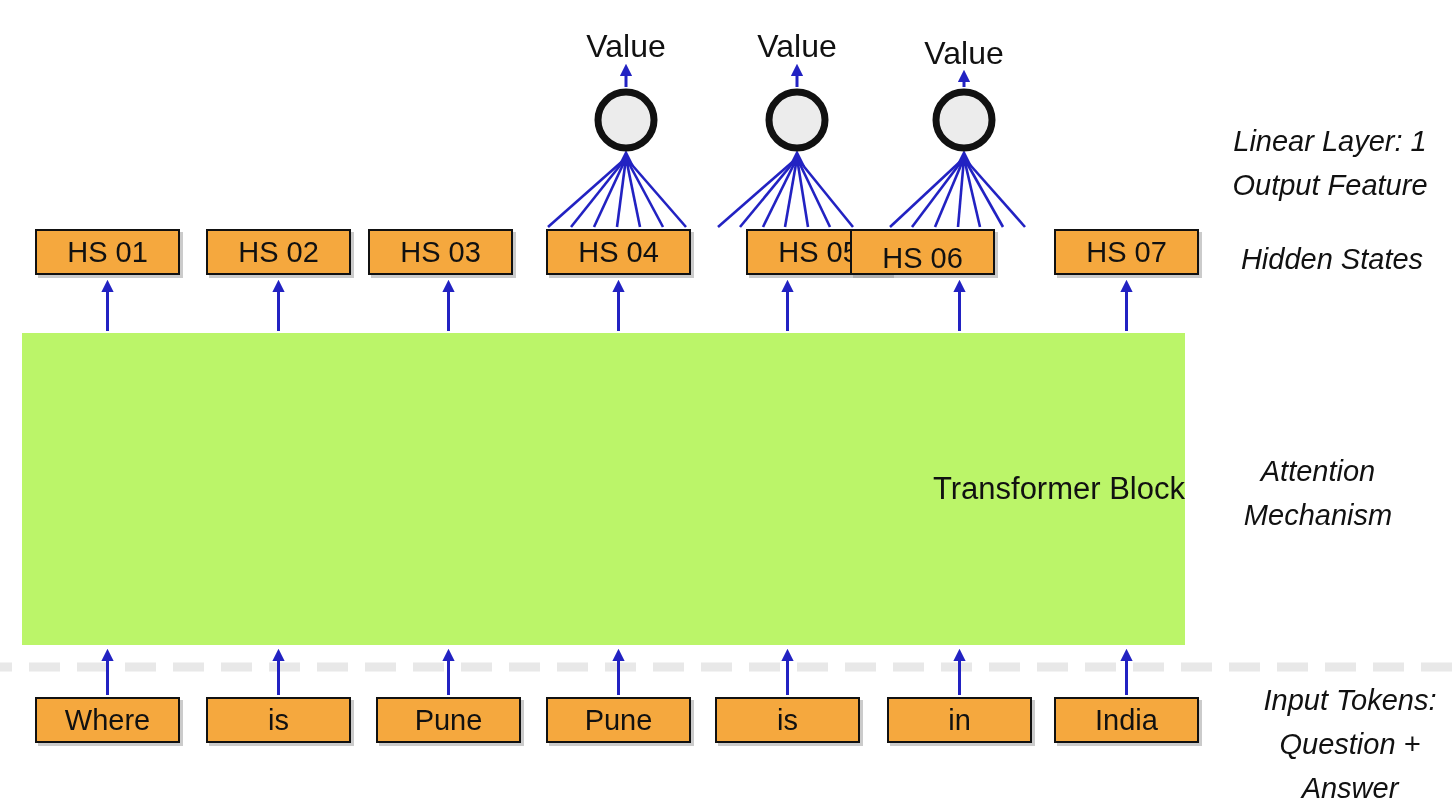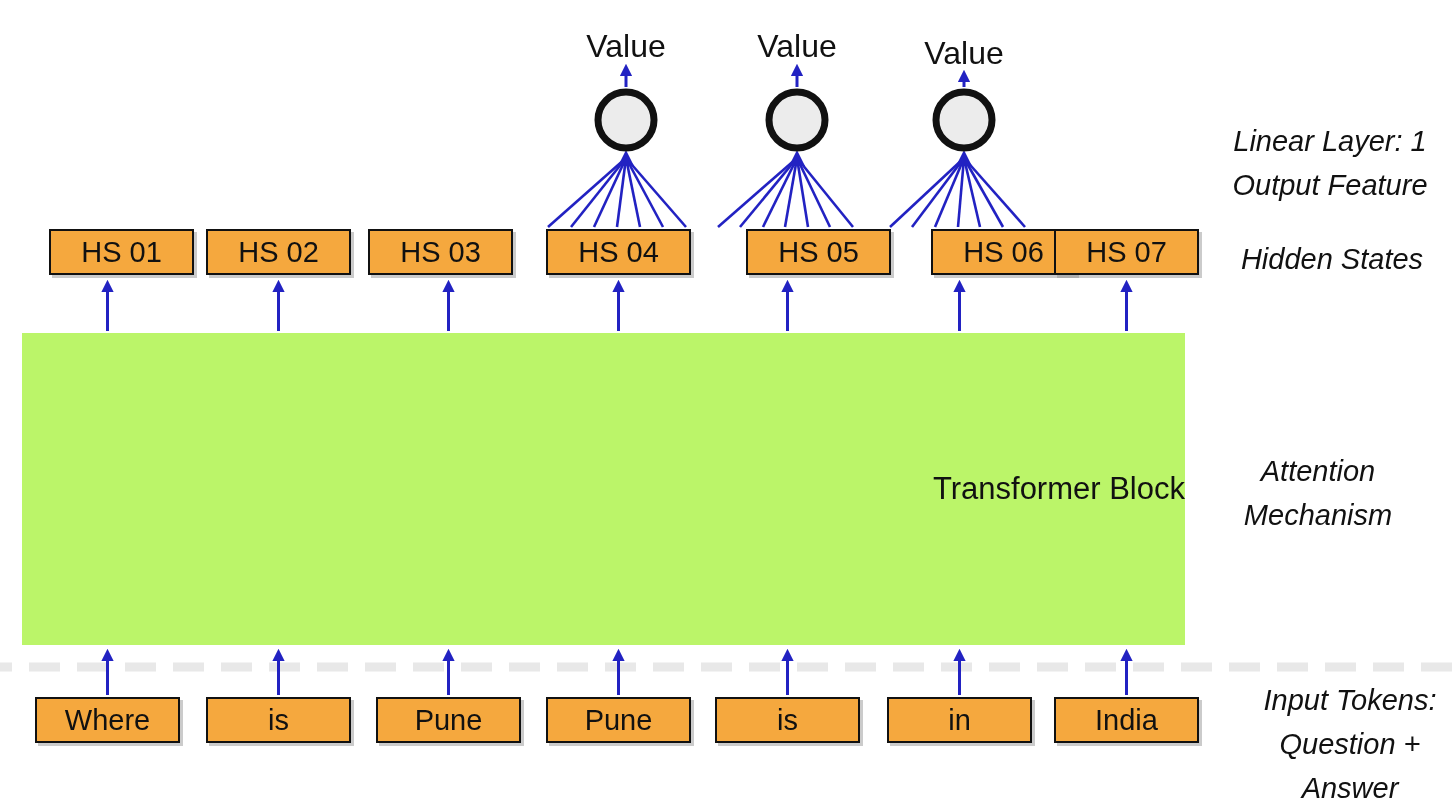--- a/index.html
+++ b/index.html
@@ -117,36 +117,36 @@
 
     <circle class="node-circle" cx="626" cy="120" r="28"></circle>
     <circle class="node-circle" cx="797" cy="120" r="28"></circle>
     <circle class="node-circle" cx="964" cy="120" r="28"></circle>
   </svg>
 
   <div class="green-block">
     <span>Transformer Block</span>
   </div>
 
-  <div class="box hs-box" style="left:49px;justify-content:center;">
+  <div class="box hs-box" style="left:35px;justify-content:center;">
       <span>HS 01</span>
     </div>
   <div class="box hs-box" style="left:206px;">
       <span>HS 02</span>
     </div>
   <div class="box hs-box" style="left:368px;">
       <span>HS 03</span>
     </div>
   <div class="box hs-box" style="left:546px;">
       <span>HS 04</span>
     </div>
   <div class="box hs-box" style="left:746px;">
       <span>HS 05</span>
     </div>
-  <div class="box hs-box" style="left:931px;">
+  <div class="box hs-box" style="left:850px;align-items:flex-end;">
       <span>HS 06</span>
     </div>
   <div class="box hs-box" style="left:1054px;">
       <span>HS 07</span>
     </div>
 
   <div class="box token-box" style="left:35px;">
       <span>Where</span>
     </div>
   <div class="box token-box" style="left:206px;">

